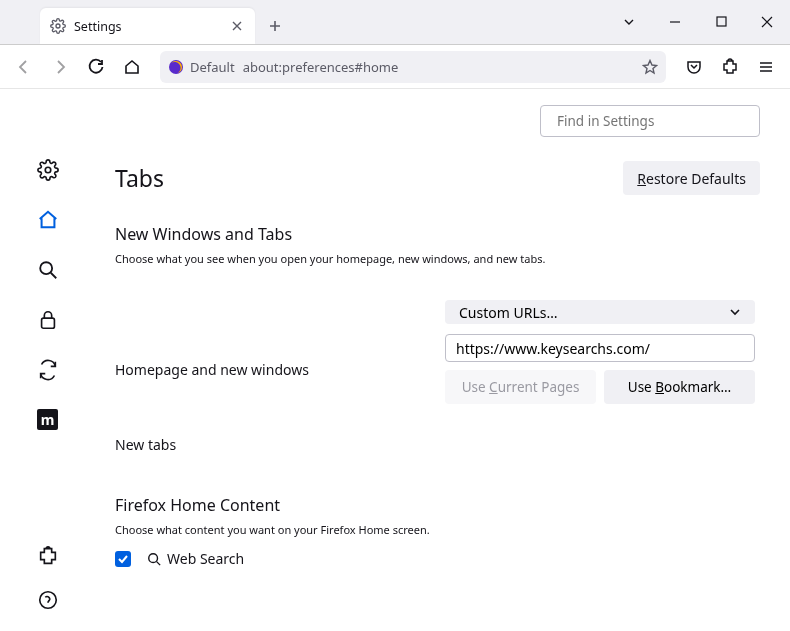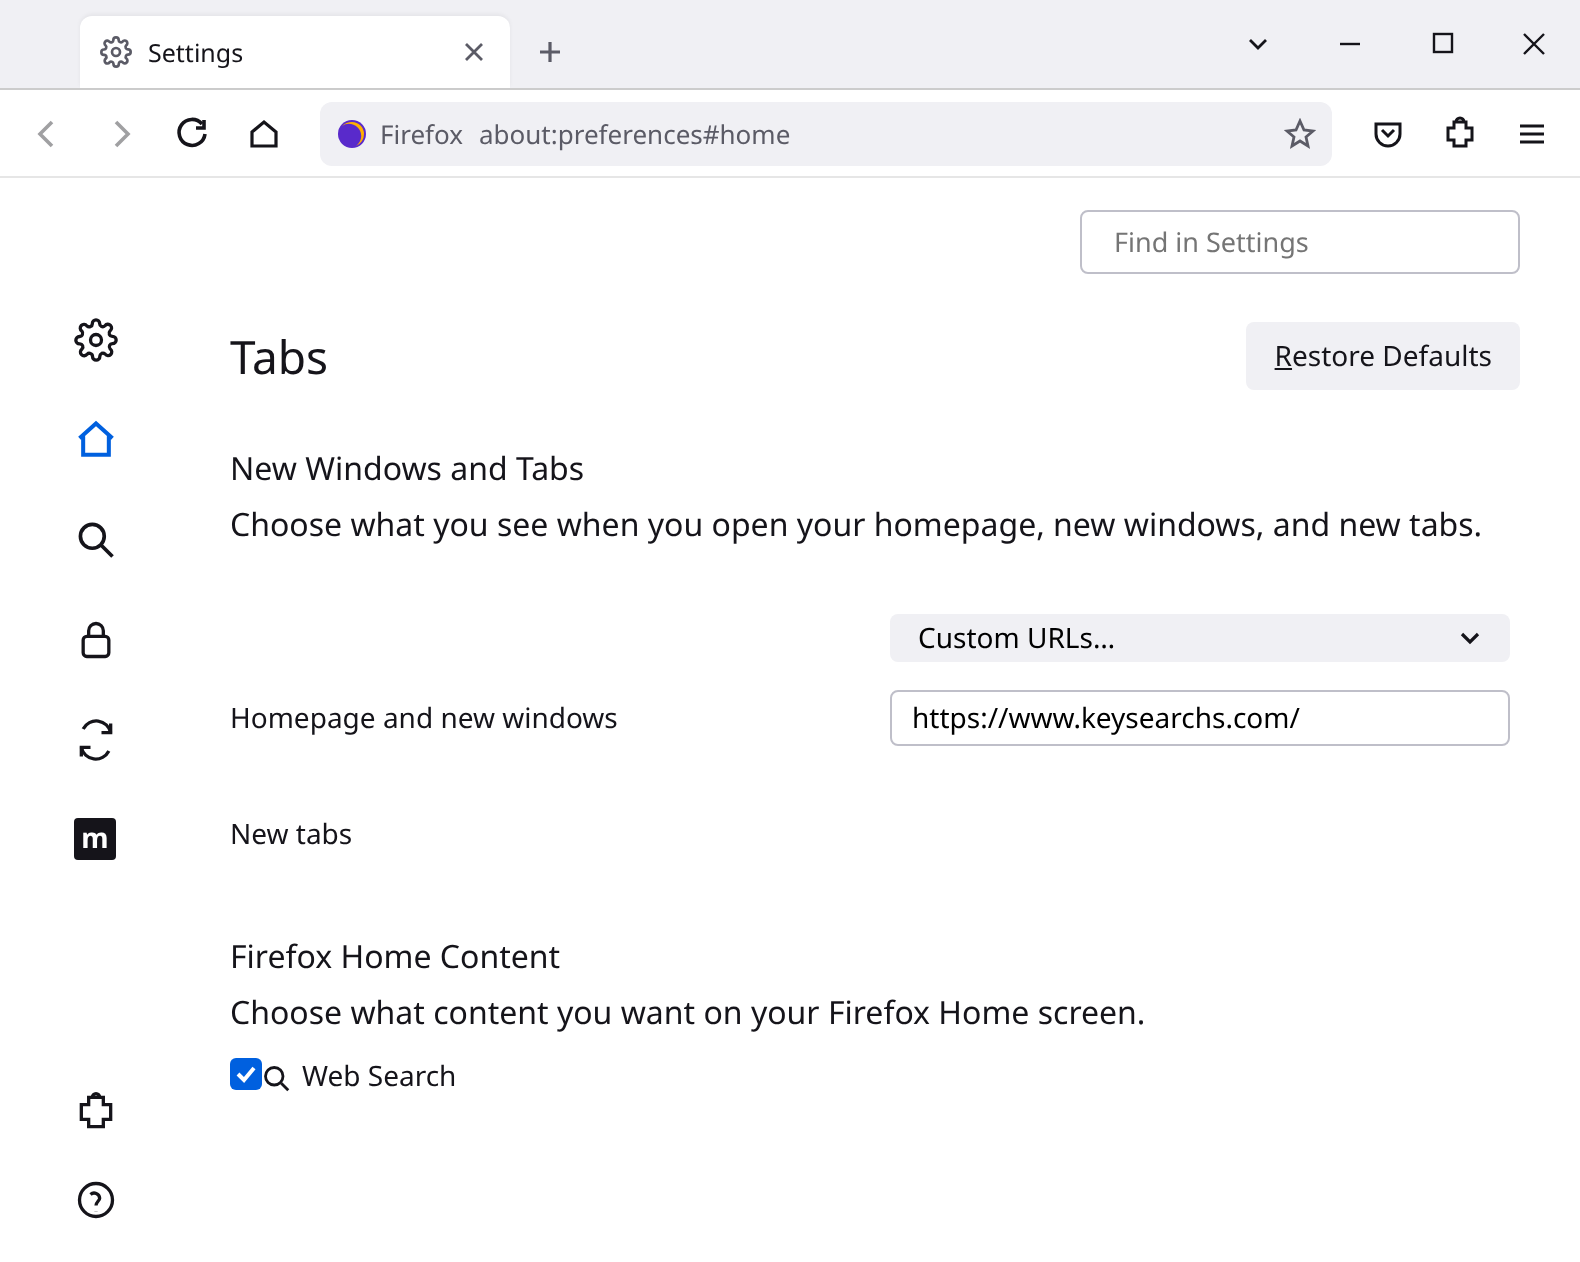--- a/index.html
+++ b/index.html
@@ -35,33 +35,33 @@
 .main { flex: 1; padding: 8px 30px 0 20px; position: relative; }
 .search-row { display: flex; justify-content: flex-end; margin-top: 8px; margin-bottom: 24px; }
 .search-box { width: 220px; height: 32px; border: 1px solid #bfbfc9; border-radius: 4px; display: flex; align-items: center; padding: 0 10px; }
 .search-box input { border: none; outline: none; font-size: 13.5px; color: #5b5b66; flex: 1; background: transparent; }
 
 .page-title-row { display:flex; align-items:center; justify-content:space-between; margin-bottom: 28px; }
 h1.page-title { font-size: 23px; font-weight: 400; color: #15141a; }
 .restore-btn { height: 34px; padding: 0 14px; background: #f0f0f4; border: none; border-radius: 4px; font-size: 14px; cursor: pointer; color: #15141a; }
 
 h2.section { font-size: 16px; font-weight: 400; color: #15141a; margin-bottom: 6px; }
-.section-desc { font-size: 16px; color: #15141a; margin-bottom: 28px; }
+.section-desc { font-size: 11px; color: #15141a; margin-bottom: 28px; }
 
 .form-row { display: flex; align-items: center; margin-bottom: 12px; min-height: 36px; }
 .form-label { font-size: 14px; color: #15141a; width: 330px; }
 .form-controls { flex: 1; max-width: 310px; }
 
 .select-box { height: 24px; background: #f0f0f4; border-radius: 4px; display: flex; align-items: center; justify-content: space-between; padding: 0 14px; cursor: pointer; font-size: 14px; gap: 48px; }
 .url-input { width: 100%; height: 28px; border: 1px solid #bfbfc9; border-radius: 4px; padding: 0 10px; font-size: 14px; outline: none; }
 .btn-row { display: flex; gap: 8px; margin-top: 8px; }
 .btn-row button { flex: 1; height: 34px; border: none; border-radius: 4px; font-size: 13.5px; cursor: pointer; background: #f0f0f4; white-space: nowrap; overflow: hidden; text-overflow: ellipsis; padding: 0 8px;}
 .btn-row button:first-child { color: #9a9aa2; cursor: default; background: #f7f7f9;}
 
-.checkbox-row { display: flex; align-items: flex-start; gap: 0; margin-top: 10px; }
+.checkbox-row { display: flex; align-items: center; gap: 16px; margin-top: 10px; }
 .checkbox { width: 16px; height: 16px; background: #0060df; border-radius: 3px; display: flex; align-items: center; justify-content: center; }
 .checkbox svg { width: 12px; height: 12px; }
 .cb-label { font-size: 14px; color: #15141a; display: flex; align-items: center; gap: 6px; }
 
 .m-icon { width:21px; height:21px; background:#15141a; color:#fff; display:flex; align-items:center; justify-content:center; font-weight:700; font-size:14px; border-radius:2px; }
 
 .underline-char { text-decoration: underline; }
 
 svg { display: block; }
 </style>
@@ -131,21 +131,21 @@
     <svg width="18" height="18" viewBox="0 0 18 18" fill="none" stroke="#15141a" stroke-width="1.6">
         <path d="M3 8 L9 3 L15 8 V15 H3 Z"></path>
       </svg>
   </div>
   <div class="urlbar">
     <svg class="urlbar-icon" viewBox="0 0 16 16">
         <circle cx="8" cy="8" r="7" fill="#592acb"></circle>
         <path d="M8 1 A7 7 0 0 1 15 8 A7 7 0 0 1 8 15 A5 5 0 0 0 8 1" fill="#ff7139"></path>
         <path d="M 3 4 Q 5 2 8 2 A 6 6 0 0 1 14 8 Q 14 12 10 14 A 5 5 0 0 0 3 4" fill="#ffb000"></path>
       </svg>
-    <span class="urlbar-label">Firefox</span>
+    <span class="urlbar-label">Default</span>
     <span class="urlbar-text">about:preferences#home</span>
     <svg class="urlbar-star" viewBox="0 0 16 16" fill="none" stroke="#5b5b66" stroke-width="1.4">
         <path d="M8 1.5 L10 6 L14.5 6.5 L11 9.5 L12 14 L8 11.5 L4 14 L5 9.5 L1.5 6.5 L6 6 Z"></path>
       </svg>
   </div>
   <div class="nav-btn">
     <svg width="18" height="18" viewBox="0 0 18 18" fill="none" stroke="#15141a" stroke-width="1.5">
         <path d="M3 4 H15 V9 A6 6 0 0 1 3 9 Z"></path>
         <path d="M6 7 L9 10 L12 7"></path>
       </svg>
@@ -223,20 +223,24 @@
               <path d="M2 4 L6 8 L10 4"></path>
             </svg>
         </div>
       </div>
     </div>
 
     <div class="form-row" style="margin-bottom:0;">
       <div class="form-label">Homepage and new windows</div>
       <div class="form-controls">
         <input class="url-input" type="text" value="https://www.keysearchs.com/" style="">
+        <div class="btn-row">
+          <button disabled="">Use <span class="underline-char">C</span>urrent Pages</button>
+          <button>Use <span class="underline-char">B</span>ookmark…</button>
+        </div>
       </div>
     </div>
 
     <div class="form-row" style="margin-top:22px; margin-bottom:32px;">
       <div class="form-label">New tabs</div>
     </div>
 
     <h2 class="section">Firefox Home Content</h2>
     <p class="section-desc" style="margin-bottom:12px;">Choose what content you want on your Firefox Home screen.</p>
 

